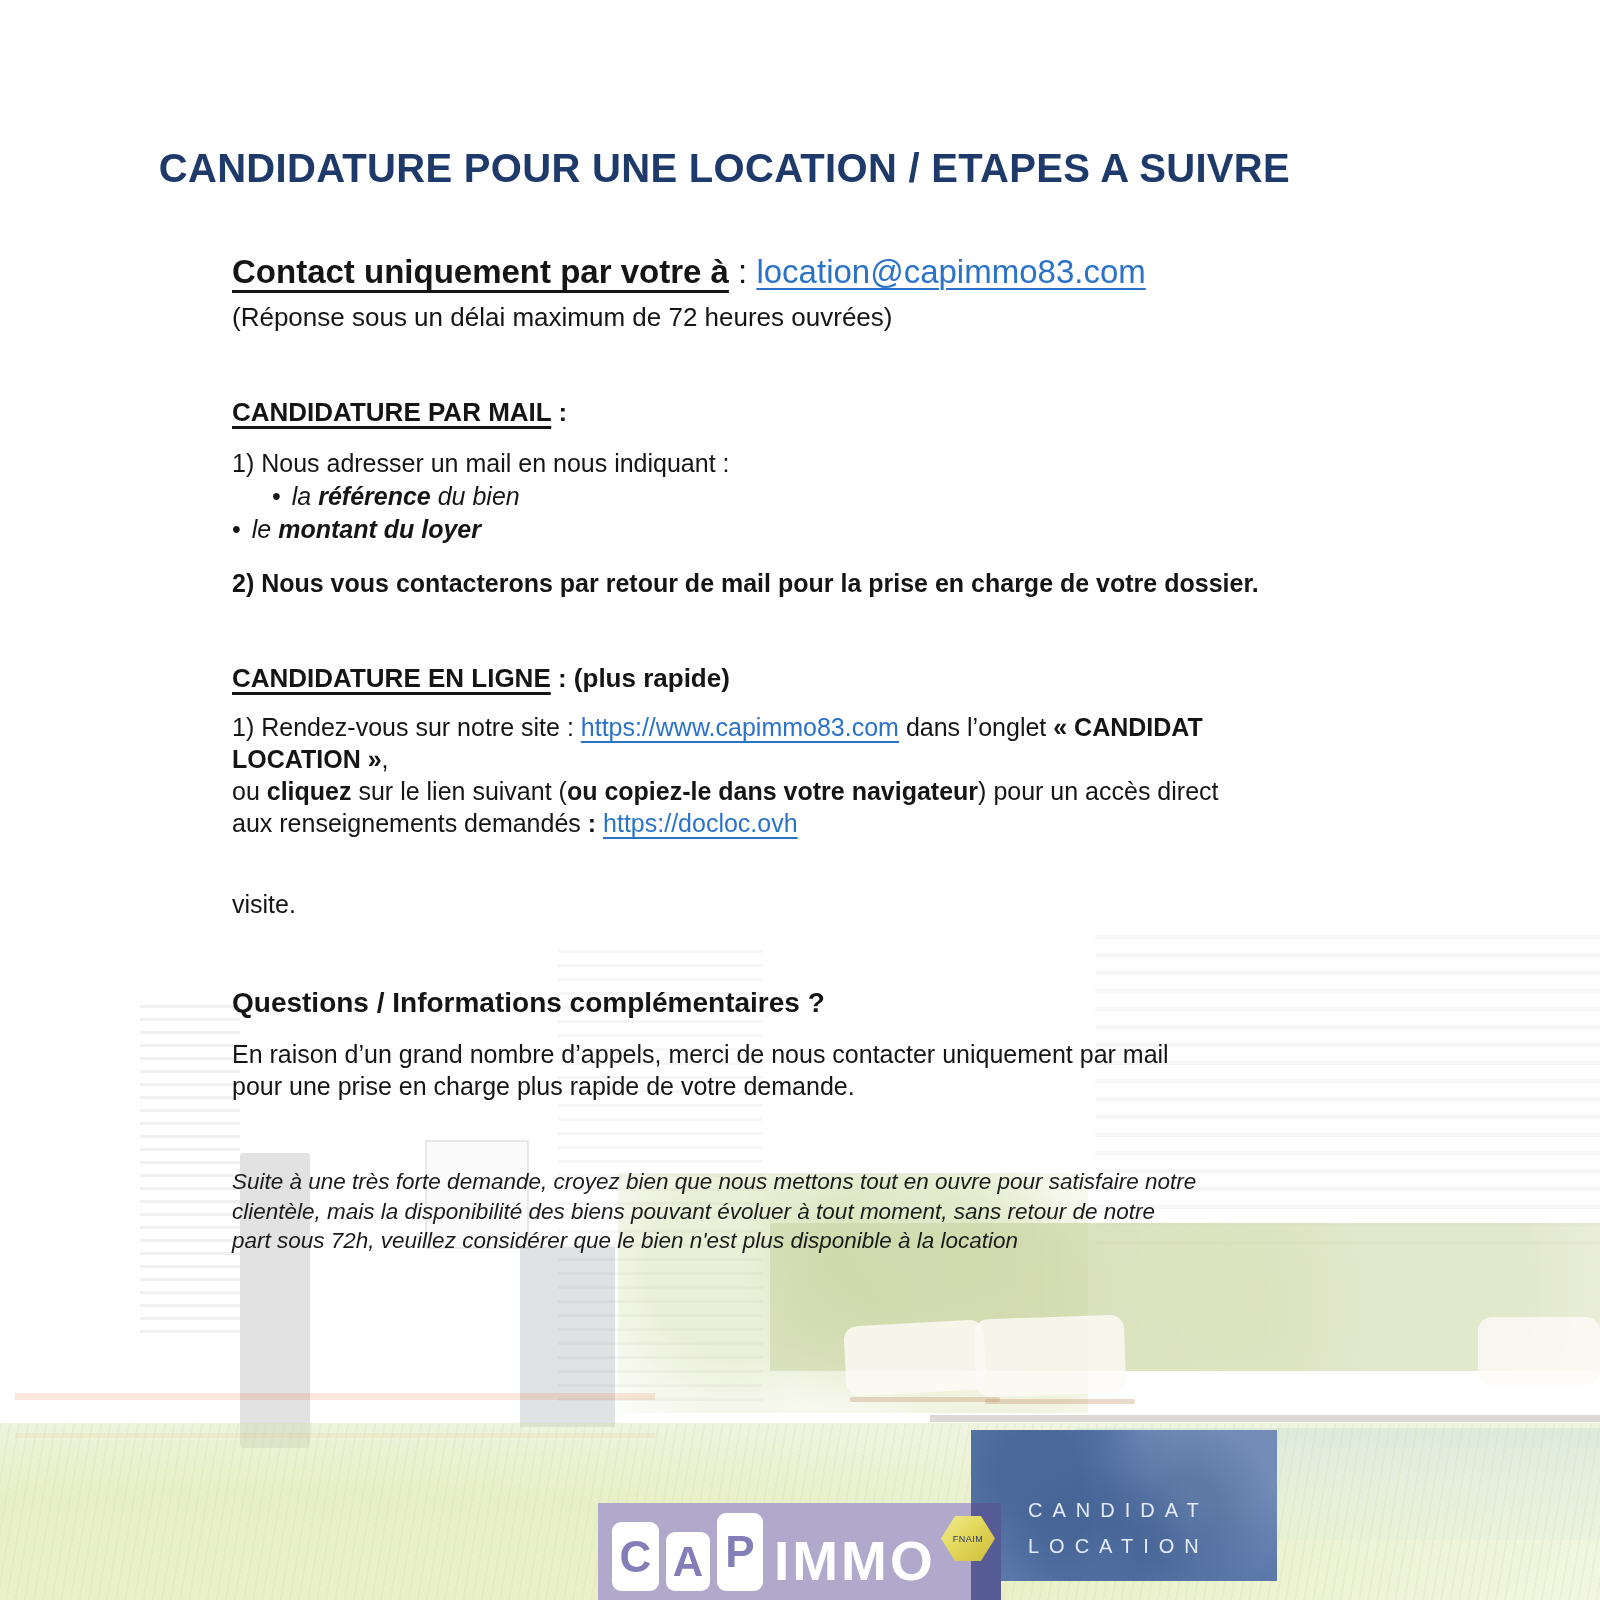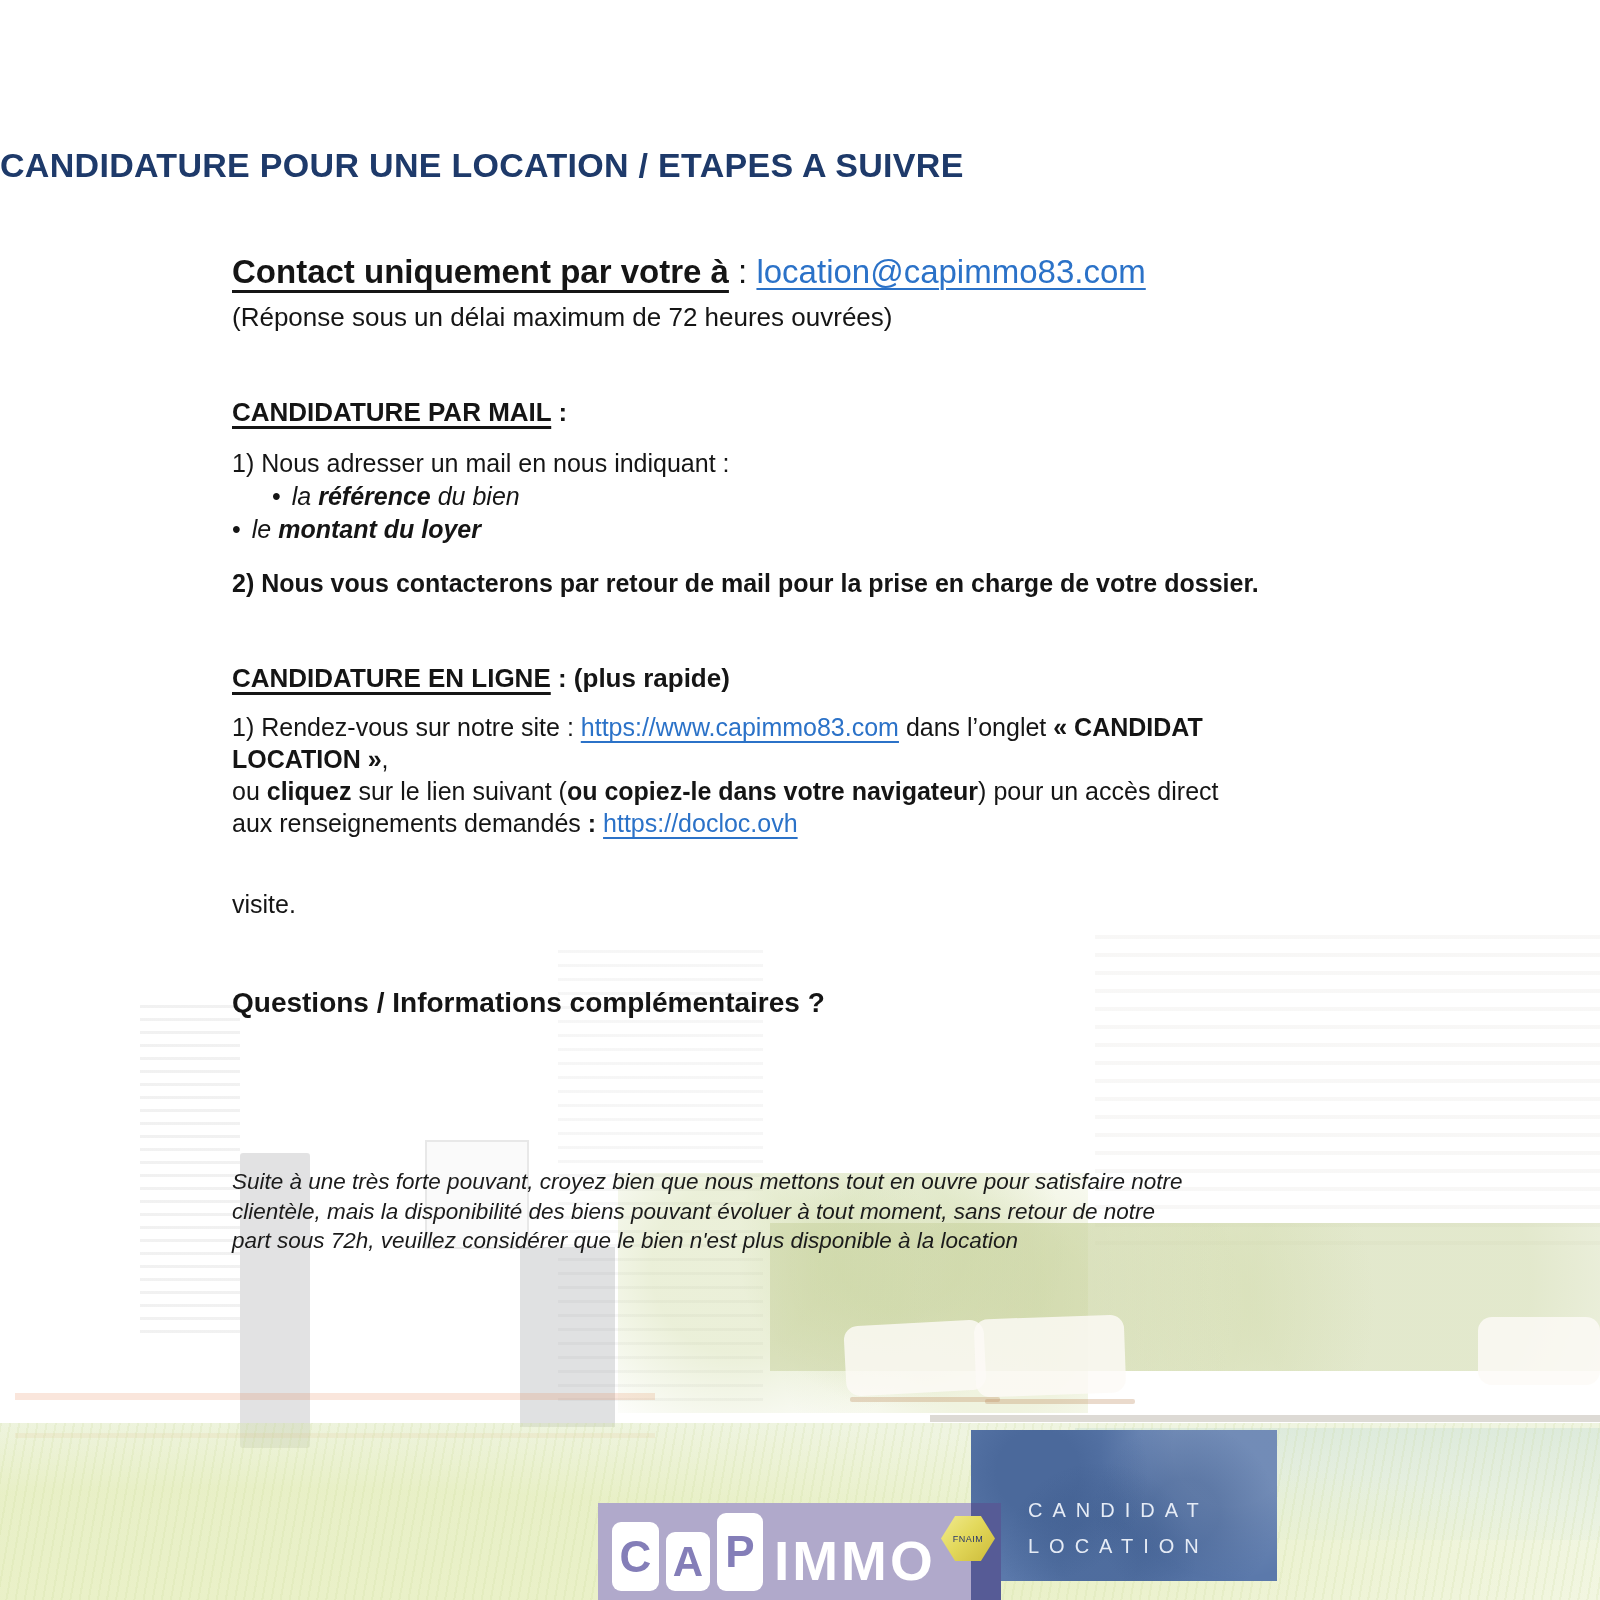--- a/index.html
+++ b/index.html
@@ -44,22 +44,22 @@
   .ph-lounger{background:rgba(252,250,246,0.82);border-radius:14px;}
   .ph-lounger.l1{left:845px;top:388px;width:140px;height:70px;transform:rotate(-3deg);}
   .ph-lounger.l2{left:975px;top:382px;width:150px;height:78px;transform:rotate(-2deg);}
   .ph-lounger.l3{left:1478px;top:382px;width:122px;height:68px;}
   .ph-lounger-leg{background:rgba(190,140,95,0.32);height:5px;border-radius:2px;}
   .ph-lounger-leg.g1{left:850px;top:462px;width:150px;}
   .ph-lounger-leg.g2{left:985px;top:464px;width:150px;}
 
   
   .tb{position:absolute;left:232px;z-index:10;}
-  .title{left:0;top:146px;width:1290px;text-align:left;
-    font-size:34px;font-weight:700;color:#1e3a6a;letter-spacing:0.3px;}
+  .title{left:0;top:146px;width:1290px;text-align:right;
+    font-size:40px;font-weight:700;color:#1e3a6a;letter-spacing:0.3px;}
   .contact{top:253px;font-size:33px;}
   .contact-label{font-weight:700;text-decoration:underline;text-decoration-thickness:3px;text-underline-offset:7px;}
   .link{color:#2b72c8;text-decoration:underline;text-decoration-thickness:2px;text-underline-offset:5px;cursor:pointer;}
   .note{top:302px;font-size:26px;}
   .h2{font-size:26px;font-weight:700;}
   .u{text-decoration:underline;text-decoration-thickness:2.5px;text-underline-offset:5px;}
   .h2.mail{top:397px;}
   .body{font-size:25px;line-height:32px;}
   .step1m{top:447px;}
   .bullet1{top:480px;margin-left:40px;}
@@ -137,22 +137,23 @@
   <div class="tb body bullet2"><span class="bullet-dot">•</span><span class="it">le </span><span class="it b">montant du loyer</span></div>
   <div class="tb body step2m">2) Nous vous contacterons par retour de mail pour la prise en charge de votre dossier.</div>
 
   <div class="tb h2 online"><span class="u">CANDIDATURE EN LIGNE</span><span> : </span><span>(plus rapide)</span></div>
 
   <div class="tb body onl-p1"><span>1) Rendez-vous sur notre site : </span><a class="link">https://www.capimmo83.com</a><span> dans l’onglet </span><span class="b">« CANDIDAT</span><br><span class="b">LOCATION »</span><span>,</span><br><span>ou </span><span class="b">cliquez</span><span> sur le lien suivant (</span><span class="b">ou copiez-le dans votre navigateur</span><span>) pour un accès direct</span><br><span>aux renseignements demandés </span><span class="b">: </span><a class="link">https://docloc.ovh</a></div>
 
   <div class="tb body onl-p2"><br><span>visite.</span></div>
 
   <div class="tb h3">Questions / Informations complémentaires ?</div>
+  <div class="tb body q-body"><span>En raison d’un grand nombre d’appels, merci de nous contacter uniquement par mail</span><br><span>pour une prise en charge plus rapide de votre demande.</span></div>
 
-  <div class="tb notice"><span>Suite à une très forte pouvant, croyez bien que nous mettons tout en ouvre pour satisfaire notre</span><br><span>clientèle, mais la disponibilité des biens pouvant évoluer à tout moment, sans retour de notre</span><br><span>part sous 72h, veuillez considérer que le bien n'est plus disponible à la location</span></div>
+  <div class="tb notice"><span>Suite à une très forte demande, croyez bien que nous mettons tout en ouvre pour satisfaire notre</span><br><span>clientèle, mais la disponibilité des biens pouvant évoluer à tout moment, sans retour de notre</span><br><span>part sous 72h, veuillez considérer que le bien n'est plus disponible à la location</span></div>
 
   <div class="badge">
     <div class="badge-text"><span>CANDIDAT</span><br><span>LOCATION</span></div>
   </div>
 
   <div class="logo">
     <div class="tile c">C</div>
     <div class="tile a">A</div>
     <div class="tile p">P</div>
     <div class="logo-rest">IMMO</div>

